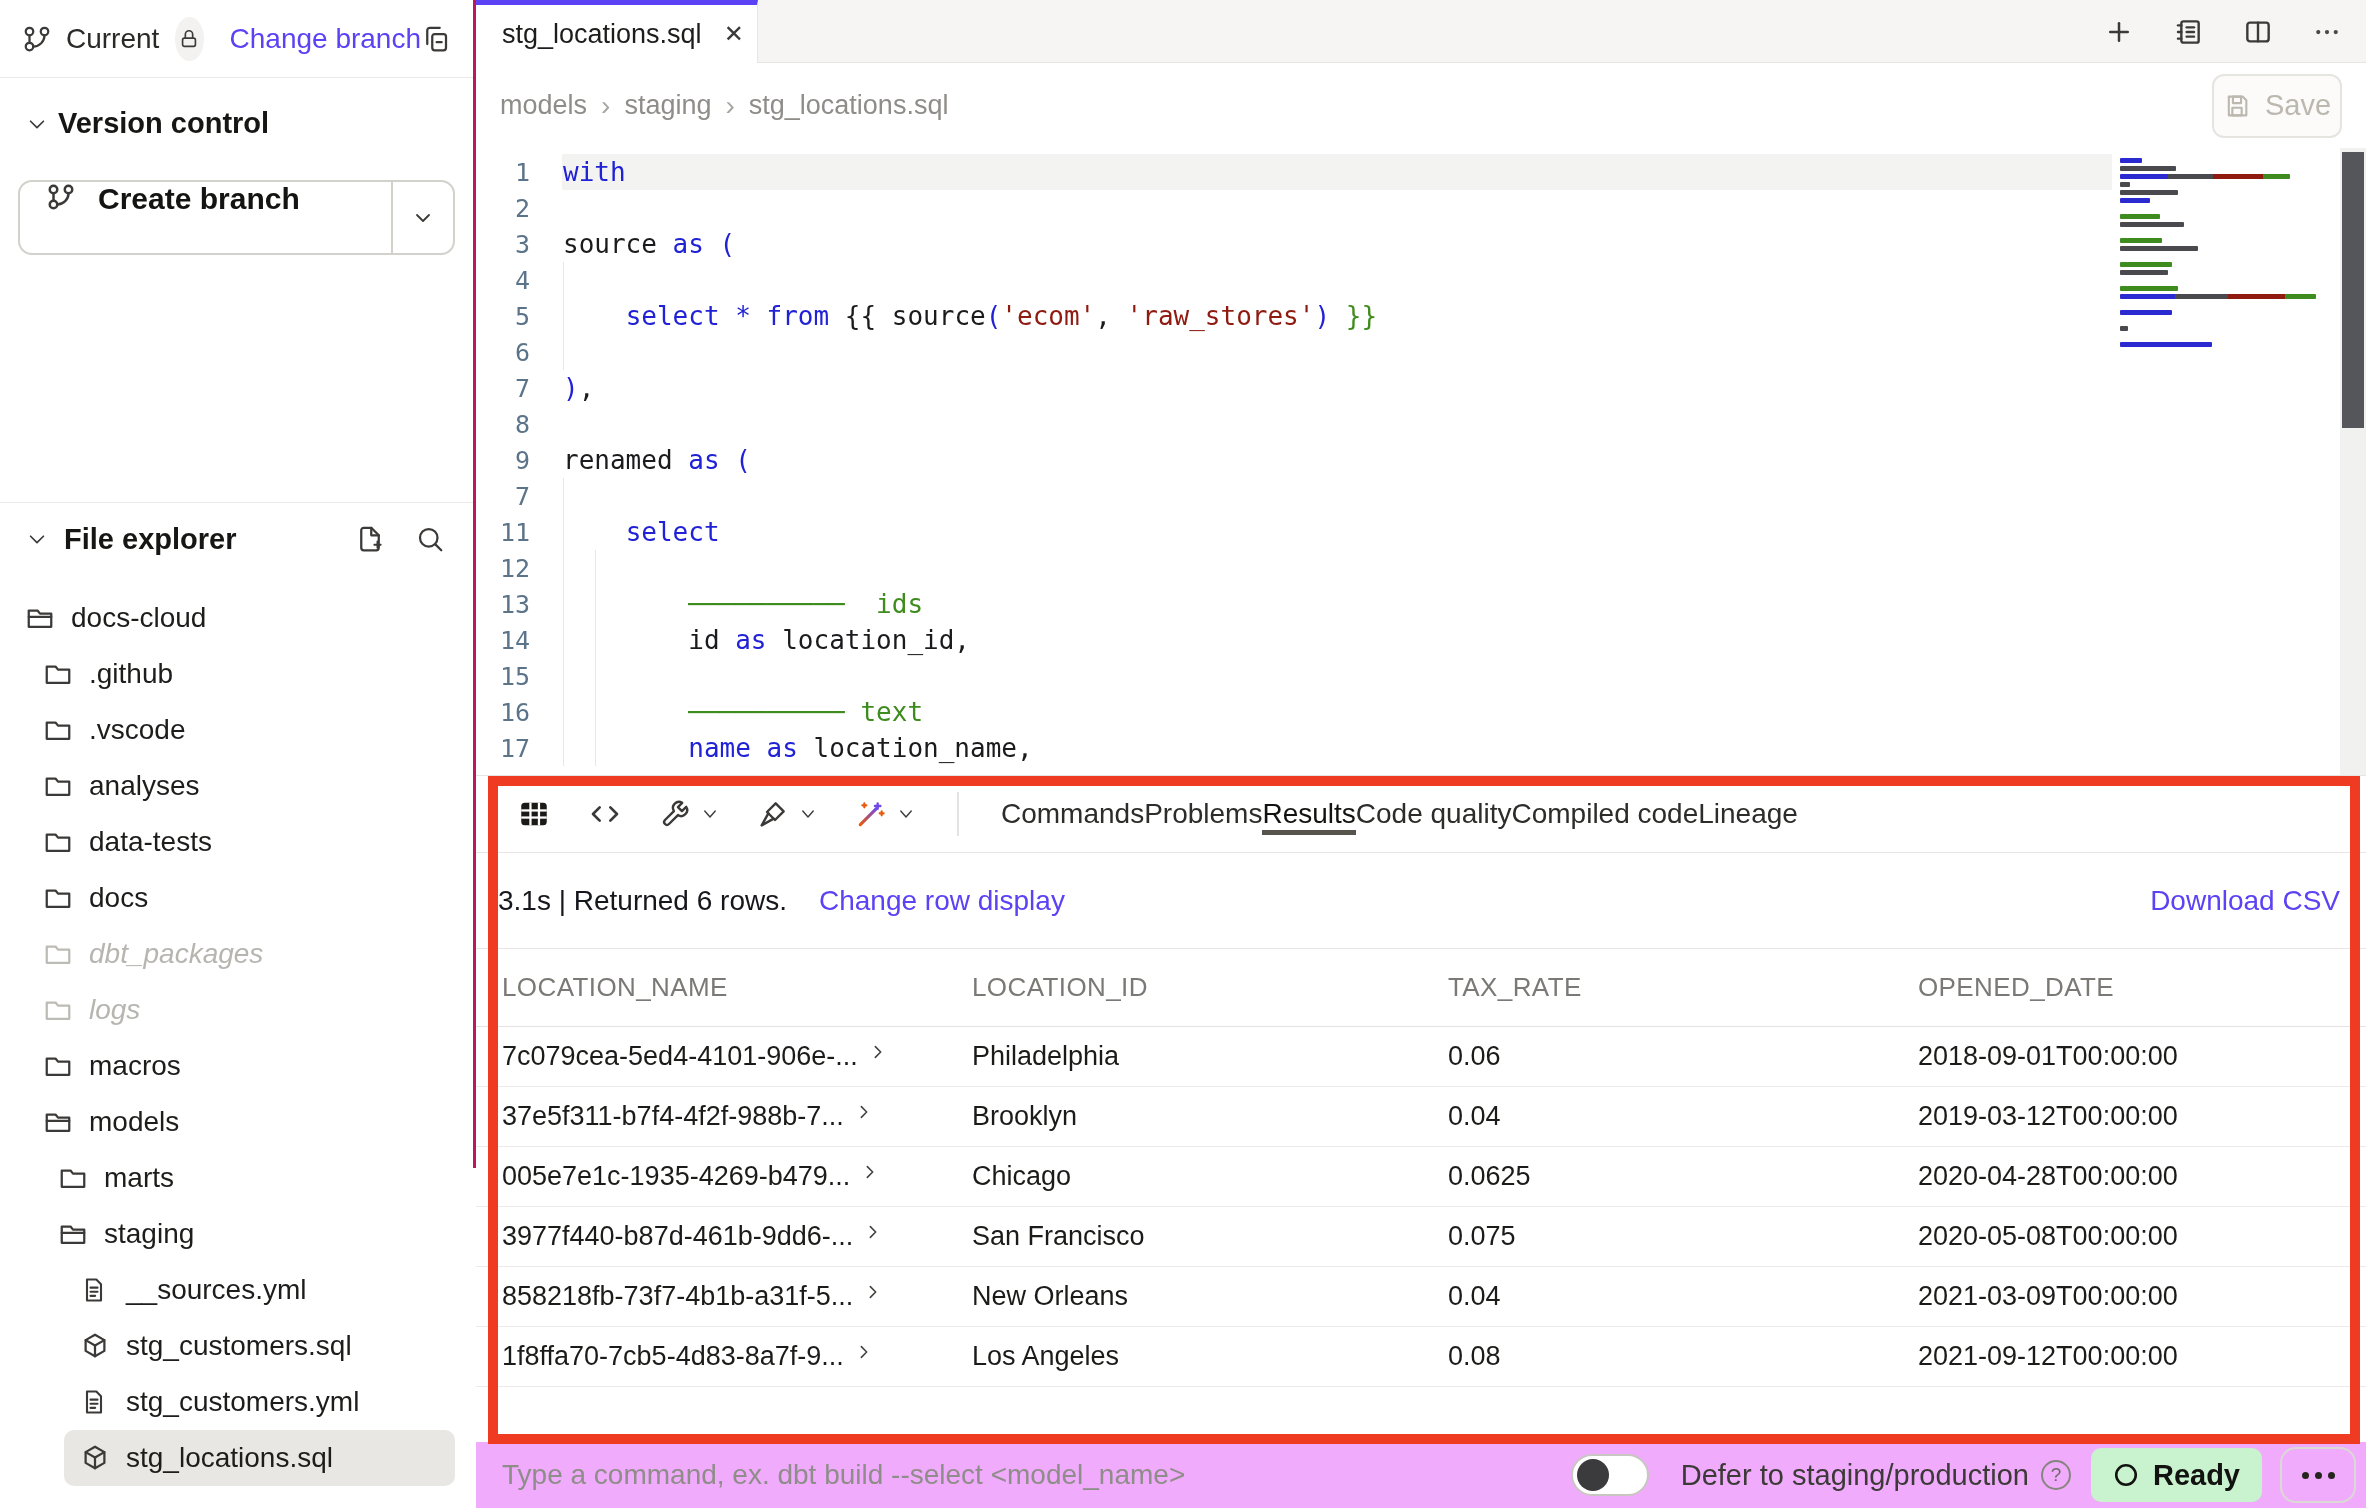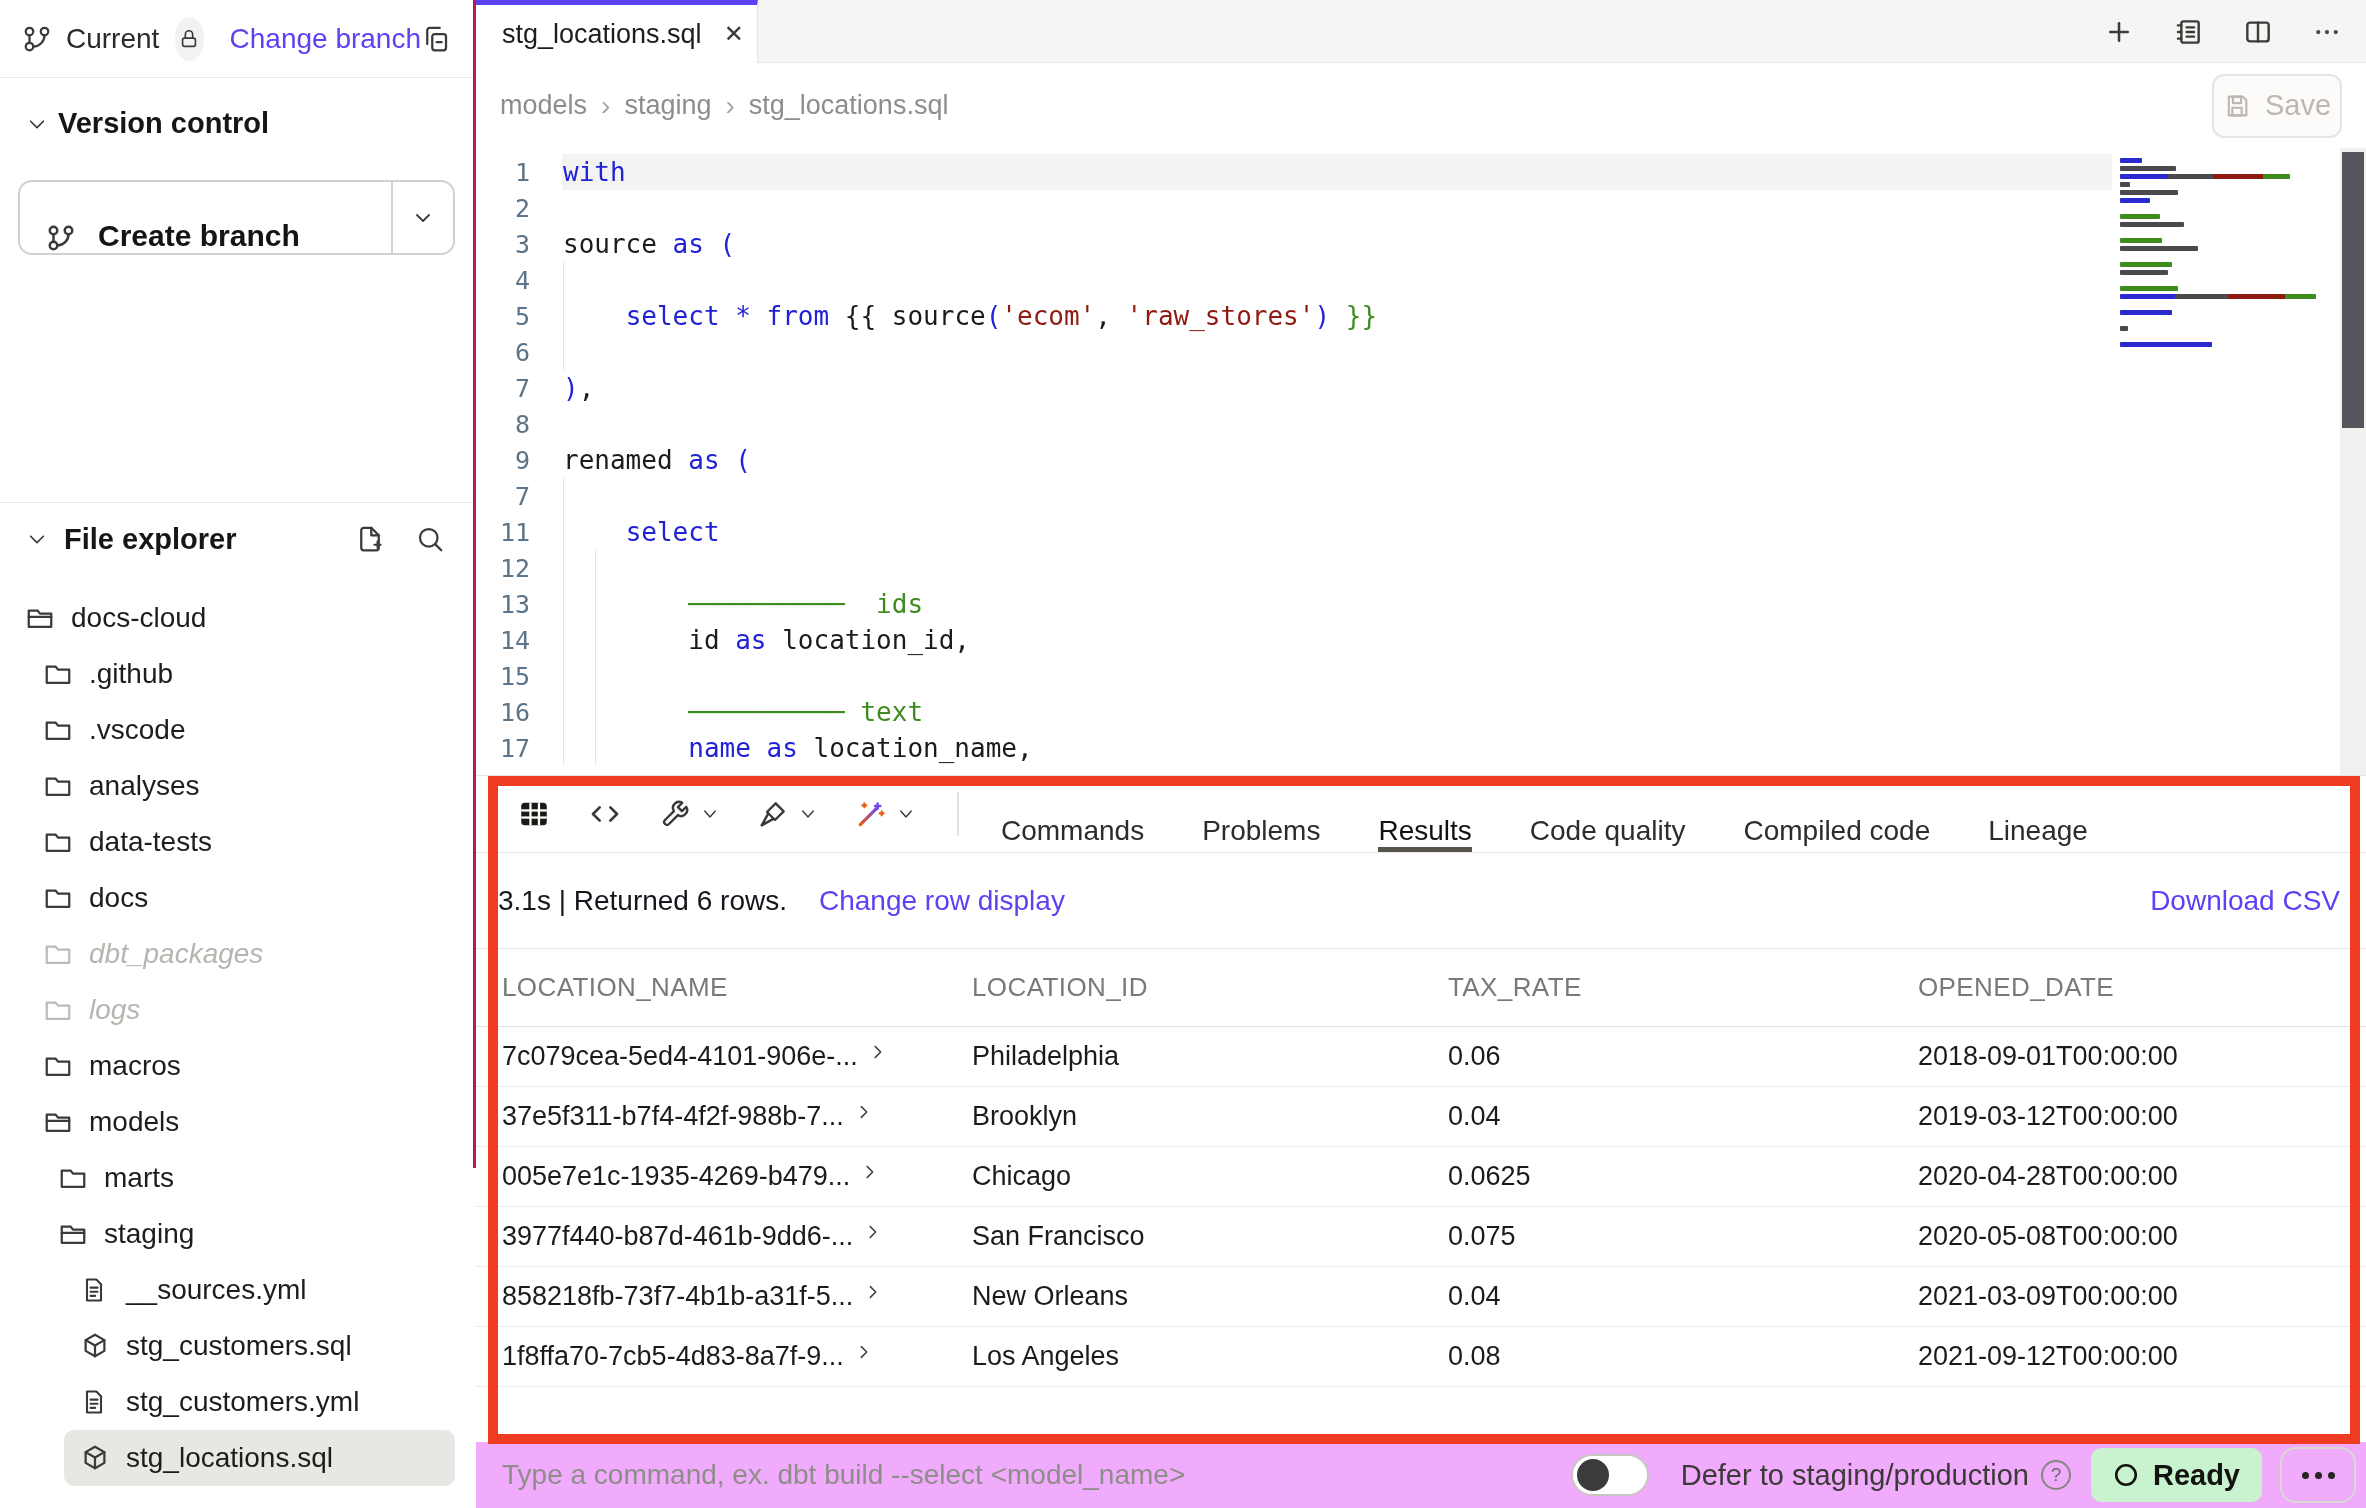--- a/index.html
+++ b/index.html
@@ -17,21 +17,21 @@
   
   .sidebar{position:absolute;left:0;top:0;width:476px;height:1168px;background:#fff;border-right:3px solid #be185d}
   .vc-topbar{height:78px;display:flex;align-items:center;padding:0 22px;border-bottom:1px solid #eceae8}
   .vc-topbar .cur{font-size:28px;color:#2a2a28;margin-left:14px;white-space:nowrap}
   .lock-badge{width:44px;height:44px;border-radius:50%;background:#f3f2f0;display:flex;align-items:center;justify-content:center;margin-left:16px}
   .change-branch{color:var(--accent);font-size:28px;font-weight:500;margin-left:26px;white-space:nowrap;cursor:pointer}
   .copy-btn{margin-left:auto}
   .vc-head{display:flex;align-items:center;gap:10px;padding:0 26px;margin-top:29px}
   .sec-title{font-size:29px;font-weight:700;color:#161614}
   .create-branch{margin:40px 18px 0 18px;height:75px;border:2px solid #d3d1cc;border-radius:14px;background:#fff;display:flex;align-items:stretch;cursor:pointer}
-  .cb-main{flex:1;display:flex;align-items:flex-end;gap:22px;padding-left:26px}
+  .cb-main{flex:1;display:flex;align-items:flex-start;gap:22px;padding-left:26px}
   .cb-label{font-size:30px;font-weight:600;color:#141412}
   .cb-div{width:2px;background:#d3d1cc}
   .cb-caret{width:60px;display:flex;align-items:center;justify-content:center}
   .fe-section{position:absolute;top:502px;left:0;right:0;bottom:0;border-top:1px solid #eceae8}
   .fe-head{height:72px;display:flex;align-items:center;padding:0 28px 0 26px;gap:16px}
   .fe-actions{margin-left:auto;display:flex;align-items:center;gap:30px}
   .fe-tree{padding-top:15px}
   .tree-item{height:56px;display:flex;align-items:center;gap:16px;font-size:28px;color:#1d1d1b;cursor:pointer;white-space:nowrap}
   .tree-item .t-icon{flex:0 0 30px}
   .lvl0{padding-left:25px}.lvl1{padding-left:43px}.lvl2{padding-left:58px}.lvl3{padding-left:80px}
@@ -68,21 +68,21 @@
   .mm-m{background:linear-gradient(90deg,#2a2ad0 0 28%,#4a4a4e 28% 55%,#8e1a10 55% 84%,#3f8c1e 84% 100%)}
   .scroll-track{position:absolute;right:0;top:0;bottom:0;width:26px;background:#f1f1ef}
   .scroll-thumb{position:absolute;right:2px;top:4px;width:22px;height:276px;background:#54565b;cursor:grab}
 
   
   .results-panel{height:667px;background:#fff;border-top:1px solid #e7e5e3}
   .panel-toolbar{height:77px;display:flex;align-items:center;padding-left:41px;border-bottom:1px solid #e9e7e5}
   .pt-icon{display:flex;align-items:center;gap:10px;cursor:pointer}
   .pt-gap{width:38px}
   .pt-div{width:2px;height:44px;background:#e5e3e1;margin:0 42px}
-  .panel-tabs{display:flex;align-items:flex-end;height:100%;gap:58px}
+  .panel-tabs{display:flex;align-items:center;height:100%;}
   .ptab{display:flex;align-items:center;font-size:28px;color:#2c2c2a;border-bottom:5px solid transparent;padding-top:5px;cursor:pointer;white-space:nowrap}
   .ptab.active{color:#121210;border-bottom-color:#57534d;font-weight:500}
   .panel-info{height:96px;display:flex;align-items:center;padding:0 26px 0 22px;border-bottom:1px solid #e9e7e5}
   .status-text{font-size:28px;color:#16161d;white-space:nowrap}
   .link{color:var(--accent);font-size:28px;font-weight:500;cursor:pointer;white-space:nowrap}
   .change-row{margin-left:32px}
   .download-csv{margin-left:auto}
   .rt-head,.rt-row{display:grid;grid-template-columns:470px 476px 470px 1fr;align-items:center;padding:0 26px}
   .rt-head{height:78px;border-bottom:1px solid #e5e3e1;color:#7b7975;font-size:26px;letter-spacing:.4px}
   .rt-row{height:60px;border-bottom:1px solid #edebe9;font-size:27px;color:#1b1b19}

